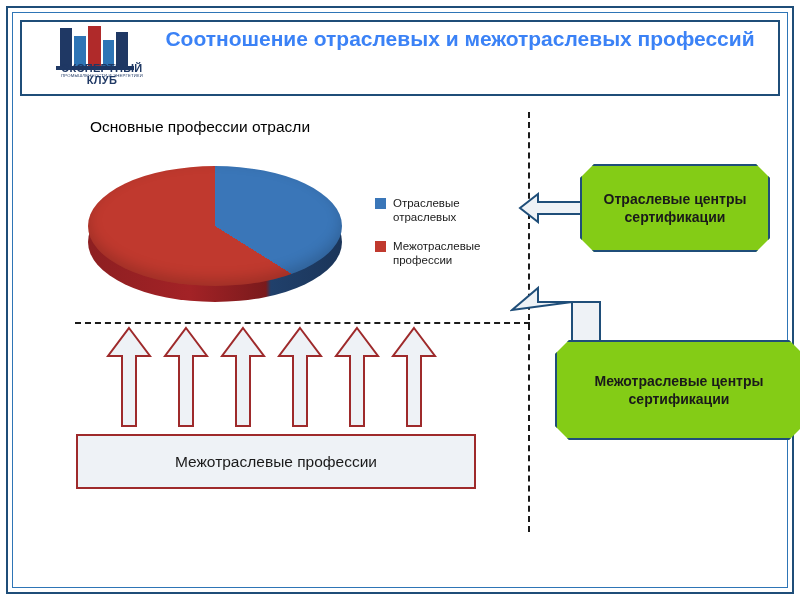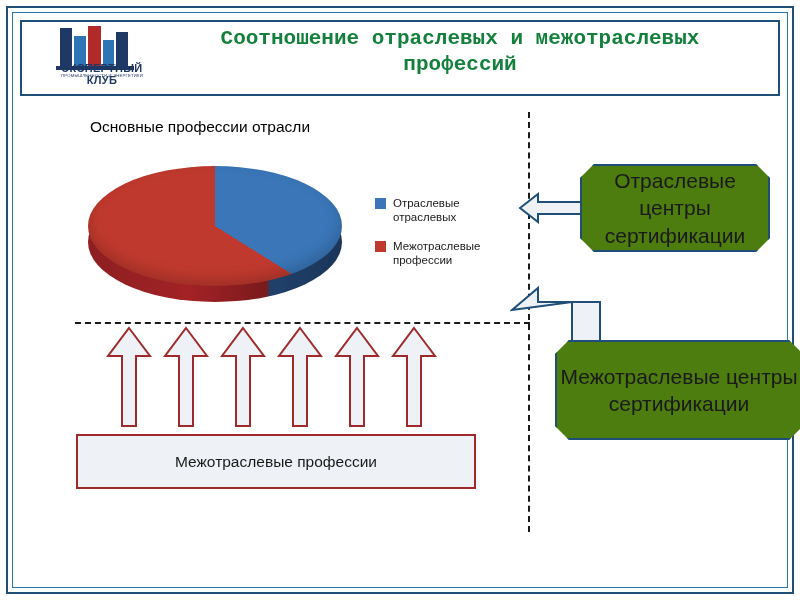--- a/index.html
+++ b/index.html
@@ -48,23 +48,22 @@
     background: #ffffff;
   }
   .title-text {
     position: absolute;
     left: 160px;
     top: 26px;
     width: 600px;
     text-align: center;
     font-size: 21px;
     font-weight: bold;
-    color: #15803d;
+    color: #3b82f6;
     line-height: 1.25;
-    font-family: Liberation Mono, monospace;
   }
   
   .logo {
     position: absolute;
     left: 46px;
     top: 22px;
     width: 110px;
     height: 66px;
   }
   .logo-text-main {
@@ -170,32 +169,33 @@
     margin-right: 7px;
   }
   .legend-label {
     font-size: 11.5px;
     color: #1a1a1a;
     line-height: 1.25;
   }
   
   .callout {
     position: absolute;
-    background: #4d7c0f;
+    background: #84cc16;
     border: 2px solid #1f4e79;
     box-sizing: border-box;
     display: flex;
     align-items: center;
     justify-content: center;
     text-align: center;
-    font-size: 21px;
+    font-size: 14px;
     color: #1a1a1a;
     line-height: 1.3;
     clip-path: polygon(14px 0, calc(100% - 14px) 0, 100% 14px, 100% calc(100% - 14px),
                        calc(100% - 14px) 100%, 14px 100%, 0 calc(100% - 14px), 0 14px);
+    font-weight: bold;
   }
   .callout-top {
     left: 560px;
     top: 60px;
     width: 190px;
     height: 88px;
   }
   .callout-bottom {
     left: 535px;
     top: 236px;

